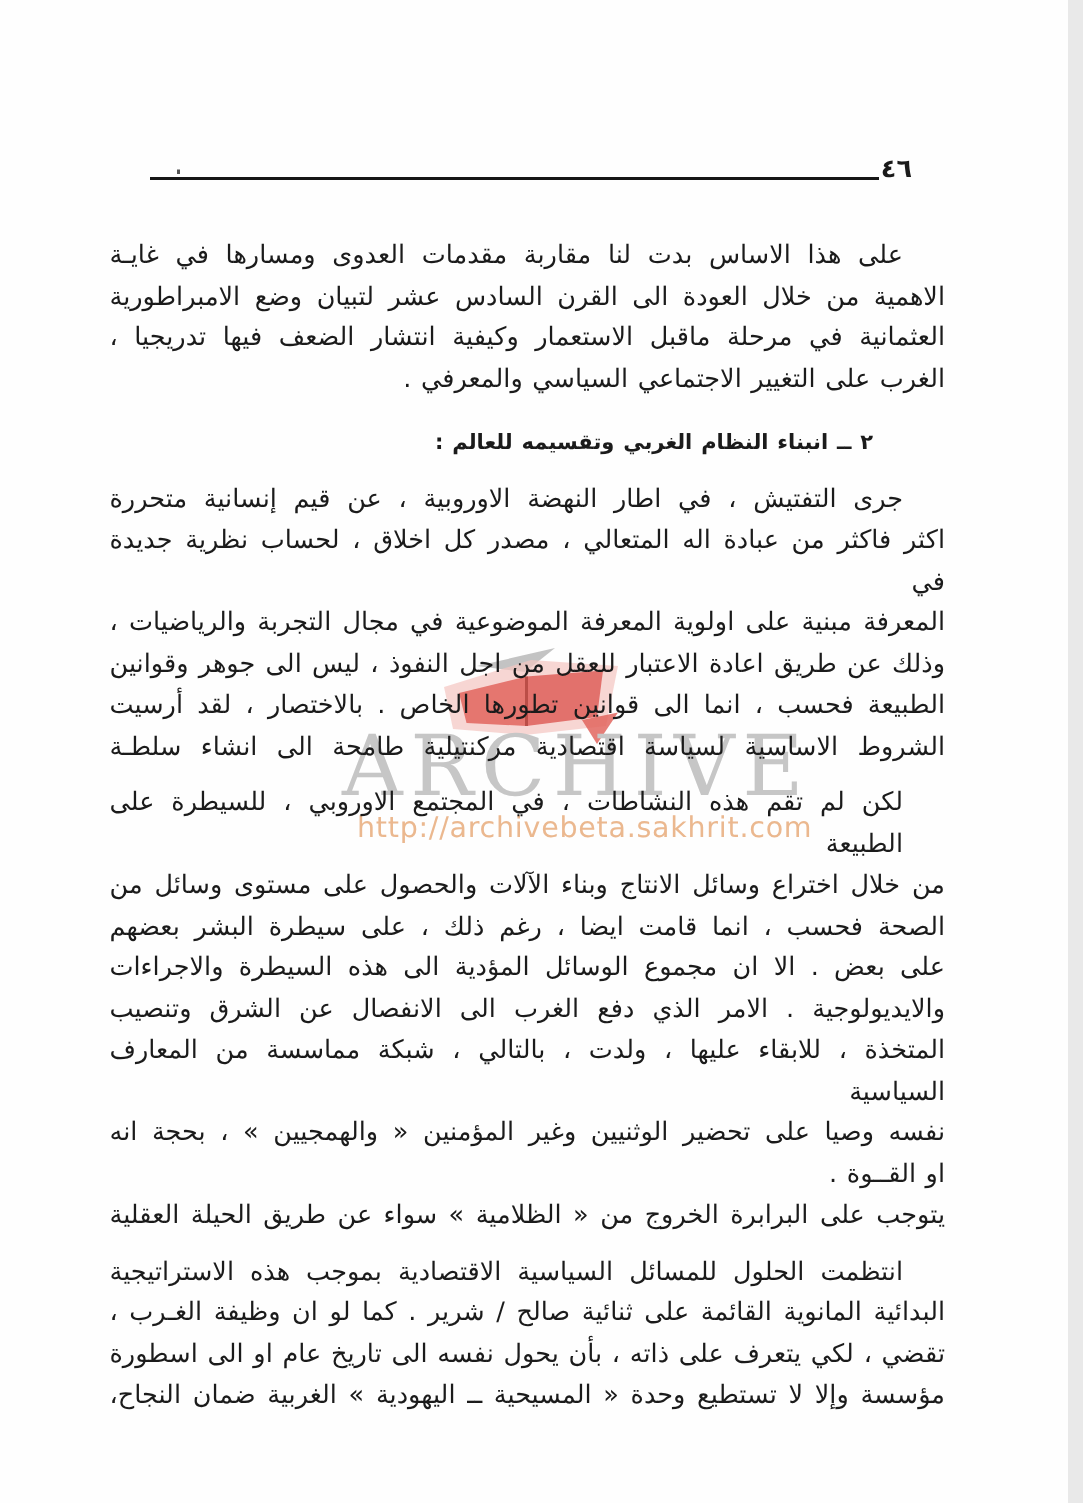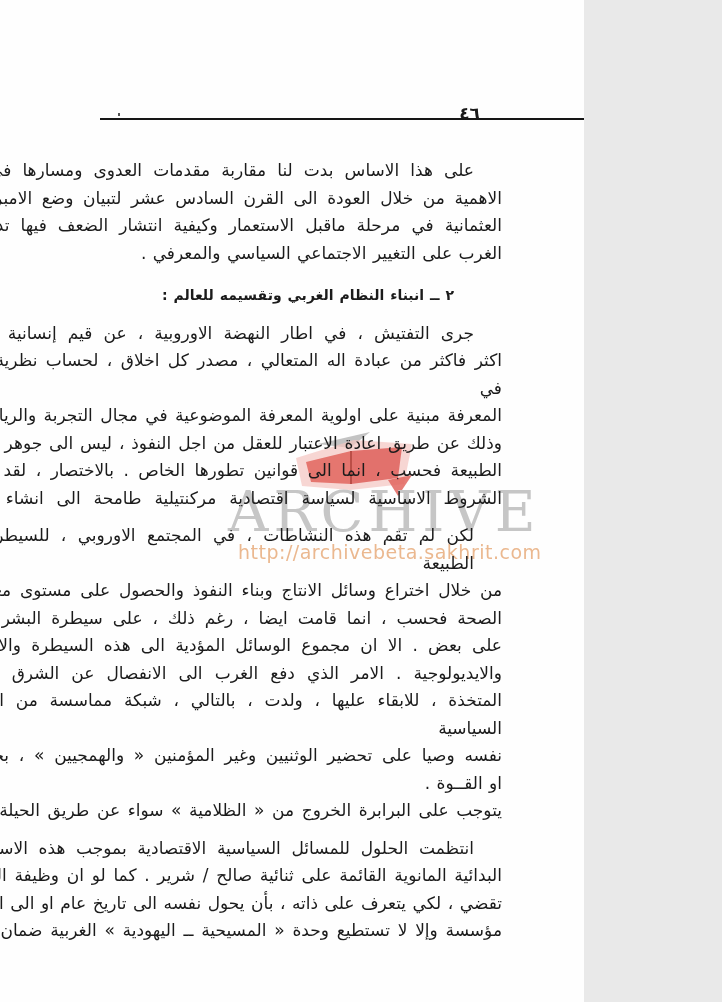--- a/index.html
+++ b/index.html
@@ -1,19 +1,19 @@
 <!DOCTYPE html>
 <html lang="ar"><head>
 <meta charset="utf-8">
 <style>
   html, body { margin: 0; padding: 0; }
   body { width: 722px; height: 1002px; background: #e9e9e9; }
   .page {
     position: relative;
-    width: 584px; height: 1002px;
+    width: 712px; height: 1002px;
     background: #fefefe;
     overflow: hidden;
     font-family: "DejaVu Sans", sans-serif;
   }
 
   
   .rule {
     position: absolute;
     left: 100px; top: 118px;
     width: 486px; height: 2px;
@@ -122,21 +122,21 @@
       <div class="para">
         <div class="line first">جرى التفتيش ، في اطار النهضة الاوروبية ، عن قيم إنسانية متحررة</div>
         <div class="line">اكثر فاكثر من عبادة اله المتعالي ، مصدر كل اخلاق ، لحساب نظرية جديدة في</div>
         <div class="line">المعرفة مبنية على اولوية المعرفة الموضوعية في مجال التجربة والرياضيات ،</div>
         <div class="line">وذلك عن طريق اعادة الاعتبار للعقل من اجل النفوذ ، ليس الى جوهر وقوانين</div>
         <div class="line">الطبيعة فحسب ، انما الى قوانين تطورها الخاص . بالاختصار ، لقد أرسيت</div>
         <div class="line">الشروط الاساسية لسياسة اقتصادية مركنتيلية طامحة الى انشاء سلطـة</div>
       </div>
       <div class="para">
         <div class="line first">لكن لم تقم هذه النشاطات ، في المجتمع الاوروبي ، للسيطرة على الطبيعة</div>
-        <div class="line">من خلال اختراع وسائل الانتاج وبناء النفوذ والحصول على مستوى معين من</div>
+        <div class="line">من خلال اختراع وسائل الانتاج وبناء الآلات والحصول على مستوى وسائل من</div>
         <div class="line">الصحة فحسب ، انما قامت ايضا ، رغم ذلك ، على سيطرة البشر بعضهم</div>
         <div class="line">على بعض . الا ان مجموع الوسائل المؤدية الى هذه السيطرة والاجراءات</div>
         <div class="line">والايديولوجية . الامر الذي دفع الغرب الى الانفصال عن الشرق وتنصيب</div>
         <div class="line">المتخذة ، للابقاء عليها ، ولدت ، بالتالي ، شبكة مماسسة من المعارف السياسية</div>
         <div class="line">نفسه وصيا على تحضير الوثنيين وغير المؤمنين « والهمجيين » ، بحجة انه</div>
         <div class="line last">او القــوة .</div>
         <div class="line">يتوجب على البرابرة الخروج من « الظلامية » سواء عن طريق الحيلة العقلية</div>
       </div>
       <div class="para">
         <div class="line first">انتظمت الحلول للمسائل السياسية الاقتصادية بموجب هذه الاستراتيجية</div>

